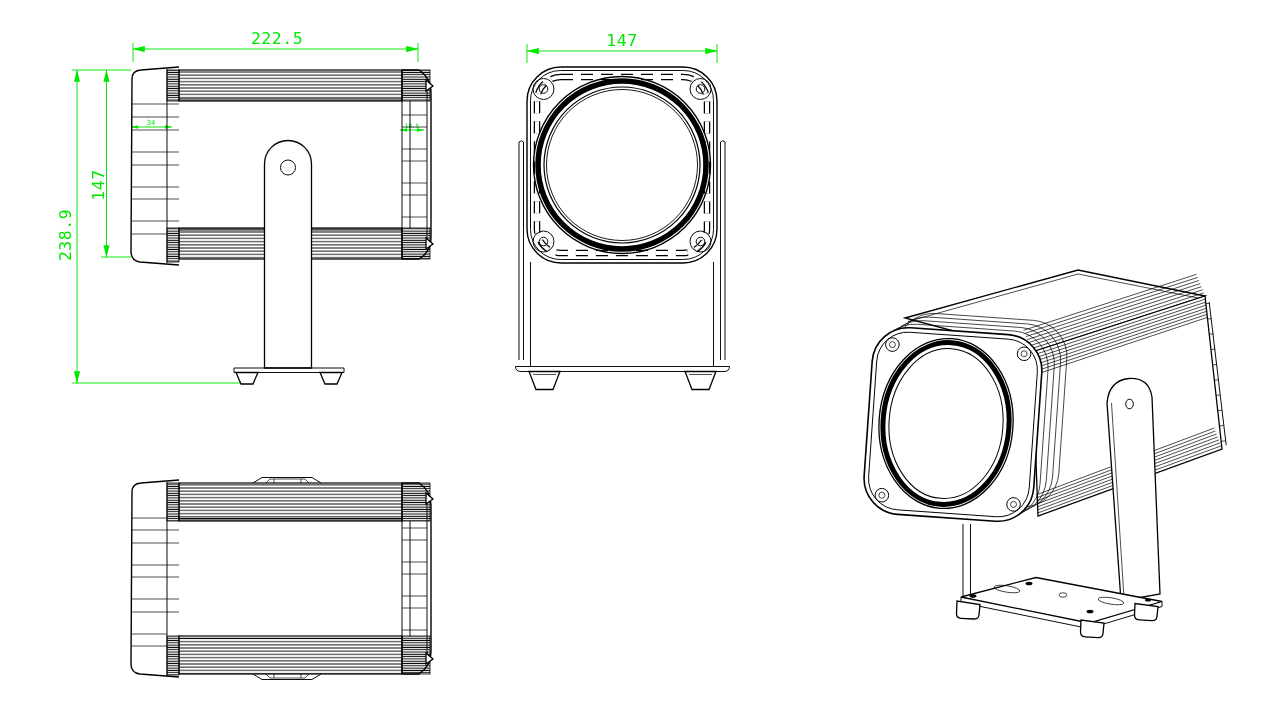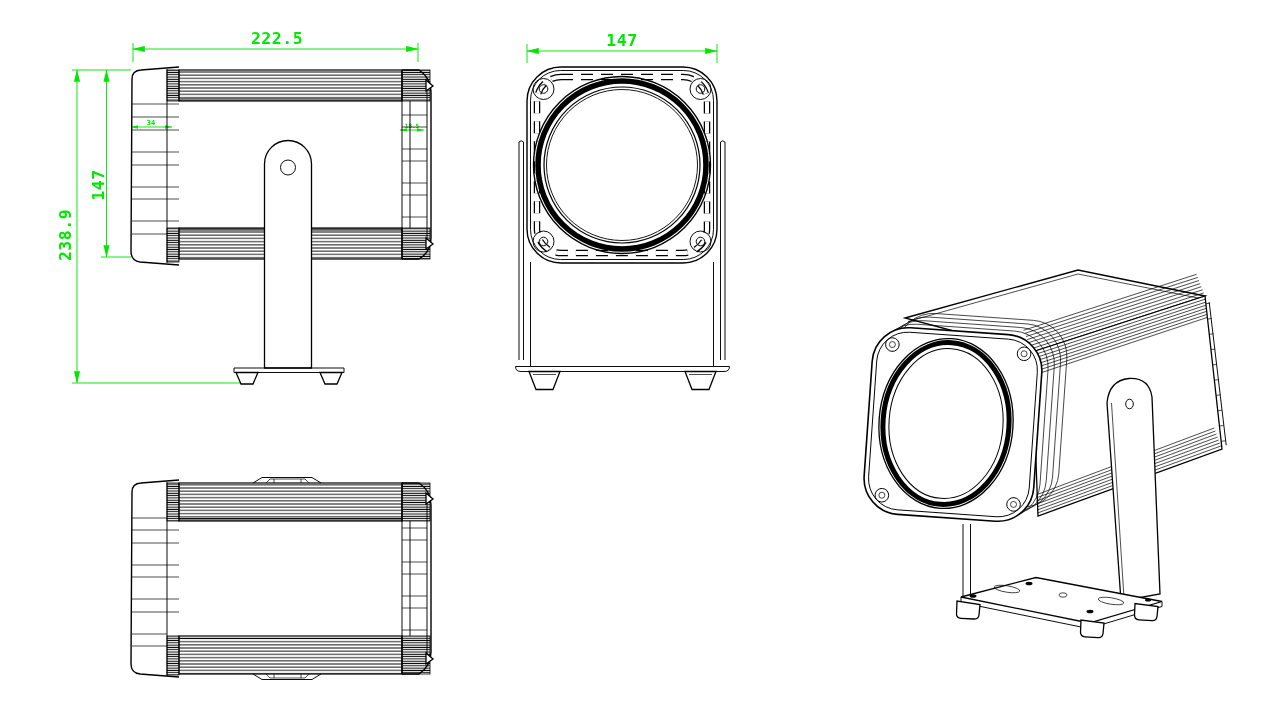--- a/index.html
+++ b/index.html
@@ -1,16 +1,16 @@
 <!DOCTYPE html>
 <html><head>
 <meta charset="utf-8">
 <style>
   html,body{margin:0;padding:0;background:#ffffff;}
-  .stage{width:1280px;height:720px;background:#fff;position:relative;overflow:hidden;font-weight:bold;}
+  .stage{width:1280px;height:720px;background:#fff;position:relative;overflow:hidden;}
   svg{display:block;}
   .o{fill:none;stroke:#000;stroke-width:1.4;}
   .l{fill:none;stroke:#000;stroke-width:.95;}
   .t{fill:none;stroke:#000;stroke-width:.7;}
   .w{fill:#fff;stroke:#000;stroke-width:1.3;}
   .g{fill:none;stroke:#00e800;stroke-width:.95;}
   .band{fill:url(#hatch);stroke:#000;stroke-width:1.2;}
   .dense{fill:url(#hatch2);stroke:#000;stroke-width:.8;}
   text.dim{fill:#00e800;font-family:"DejaVu Sans Mono",monospace;font-size:16.5px;letter-spacing:.5px;}
   text.dimS{fill:#00e800;font-family:"DejaVu Sans Mono",monospace;font-size:7px;}

